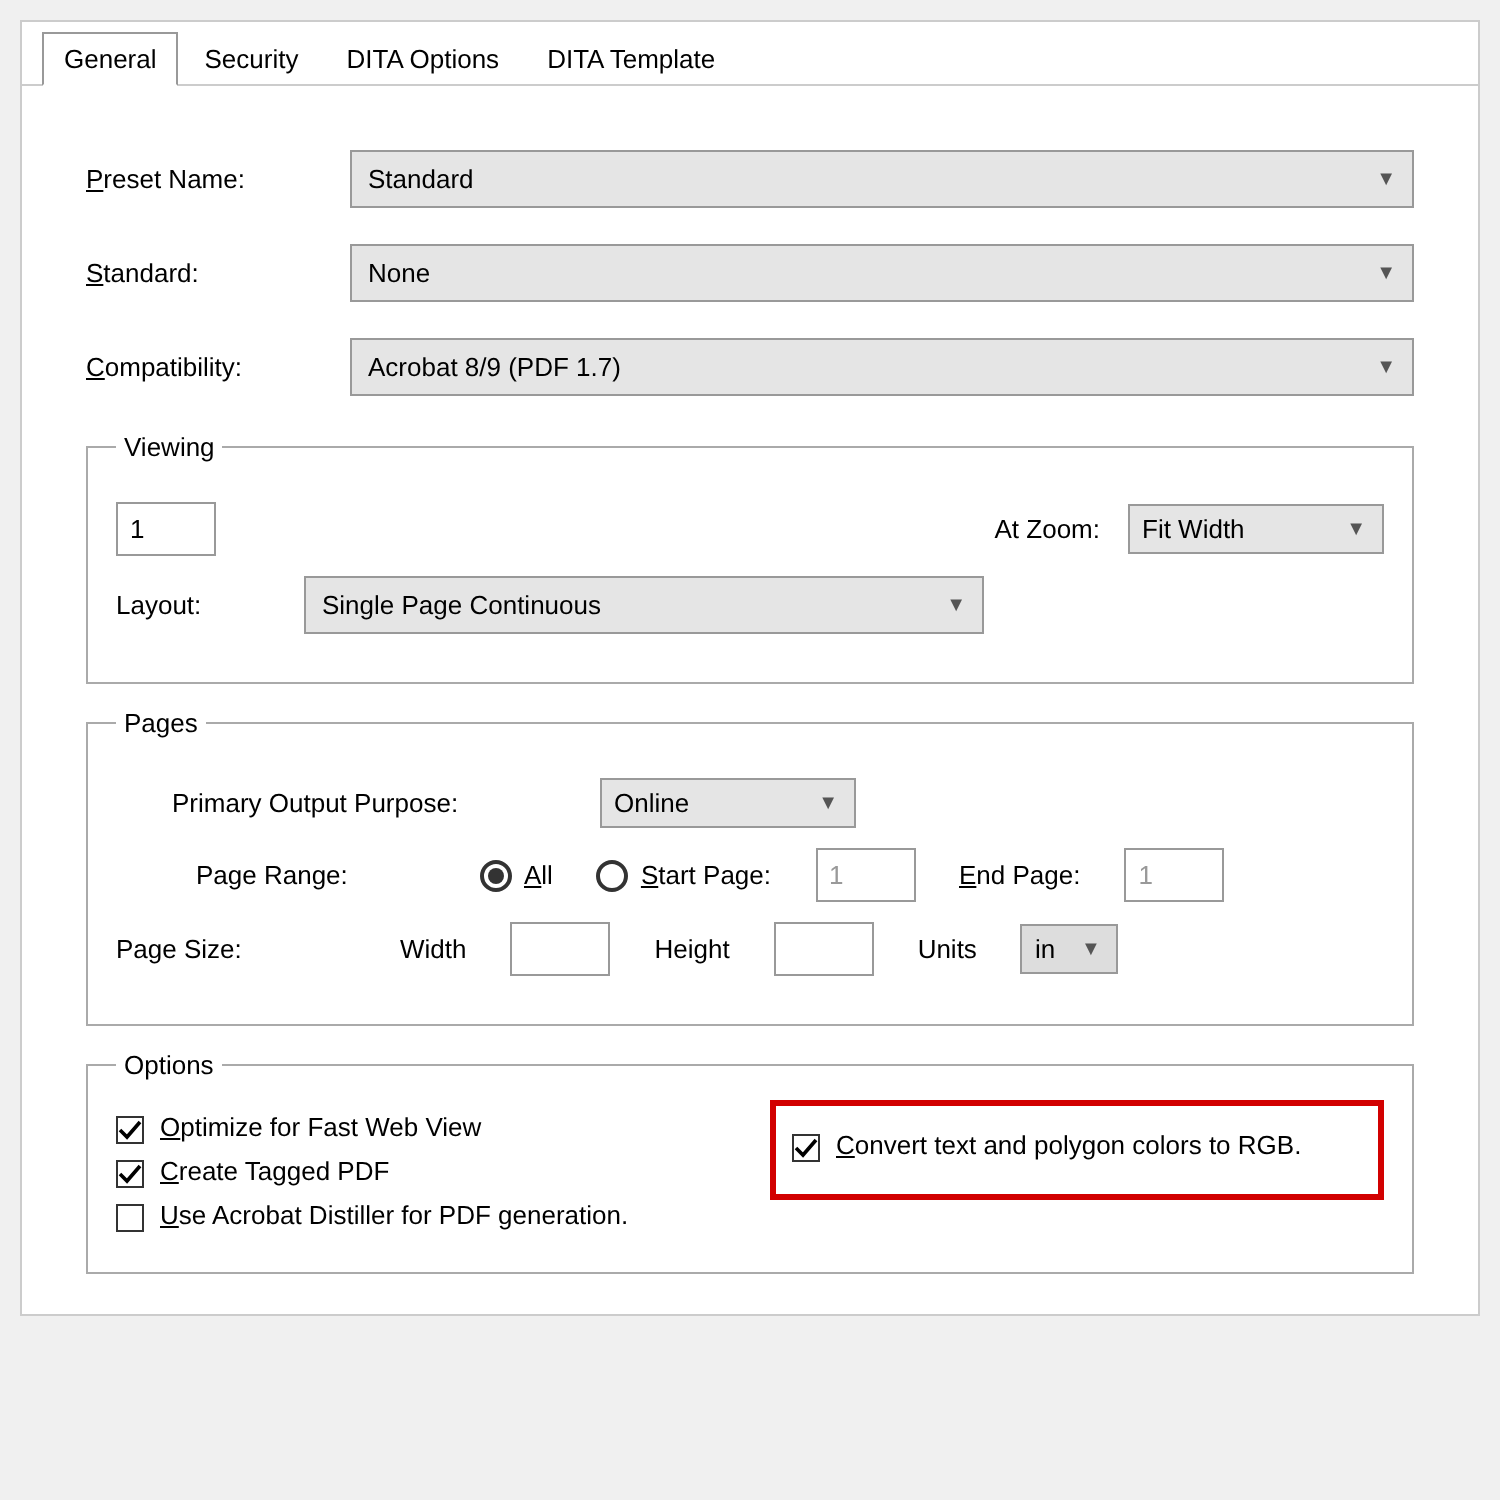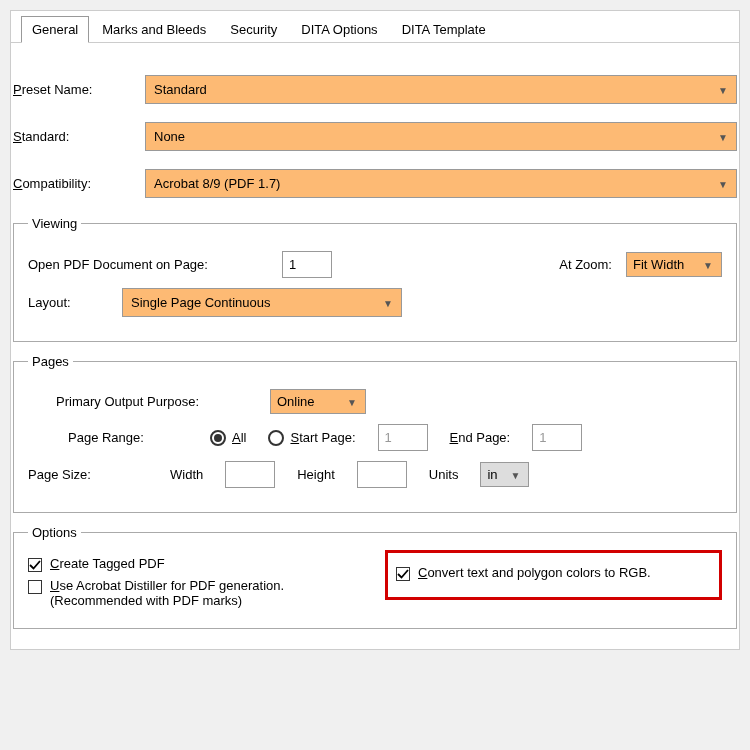--- a/index.html
+++ b/index.html
@@ -1,26 +1,26 @@
 <!DOCTYPE html>
 <html><head>
 <meta charset="utf-8">
 <style>
 * { box-sizing: border-box; font-family: Arial, sans-serif; font-size: 13px; }
 body { margin: 0; background: #f0f0f0; padding: 10px; }
 .panel { background: #fff; border: 1px solid #ccc; width: 730px; }
 .tabs { display: flex; padding: 4px 10px 0; gap: 2px; }
 .tab { padding: 5px 10px; cursor: pointer; position: relative; top: 1px; border: 1px solid transparent; }
 .tab.active { border: 1px solid #999; border-bottom: 1px solid #fff; background:#fff; }
-.content { padding: 14px 2px 20px; border-top: 1px solid #ccc; margin-top:0; }
+.content { padding: 14px 32px 20px; border-top: 1px solid #ccc; margin-top:0; }
 .row { display: flex; align-items: center; margin: 18px 0; gap: 14px; }
 .row-tight { margin: 10px 0; }
 .label { min-width: 118px; }
-.select { flex:1; background:#fdba74; border:1px solid #999; padding:6px 26px 6px 8px; position:relative; cursor:pointer; display:flex; align-items:center; }
-.select.small { flex:none; width:96px; padding:4px 22px 4px 6px;text-align:right; }
+.select { flex:1; background:#e5e5e5; border:1px solid #999; padding:6px 26px 6px 8px; position:relative; cursor:pointer; display:flex; align-items:center; }
+.select.small { flex:none; width:128px; padding:4px 22px 4px 6px;text-align:right; }
 .select.smaller { flex:none; width:49px; padding:4px 20px 4px 6px; background:#ddd; }
 .select .chev { position:absolute; right:8px; top:50%; transform:translateY(-50%); font-size:10px; color:#555; }
 fieldset { border:1px solid #aaa; margin: 12px 0 0; padding: 10px 14px 14px; }
 legend { padding: 0 4px; }
 .numbox { width:50px; border:1px solid #999; padding:5px 6px; background:#fff; }
 .numbox.ro { color:#999; background:#fff; }
 .radio-wrap { display:inline-flex; align-items:flex-start; gap:6px; cursor:pointer; }
 .radio { width:16px; height:16px; border:2px solid #333; border-radius:50%; display:inline-flex; align-items:center; justify-content:center; }
 .radio.checked::after { content:""; width:8px; height:8px; background:#333; border-radius:50%; }
 .chk-wrap { display:flex; align-items:flex-start; gap:8px; cursor:pointer; margin:6px 0; }
@@ -31,21 +31,20 @@
 .options-cols { display:flex; gap:20px; align-items:flex-start; }
 .options-cols .col { flex:1; }
 .highlight { border:3px solid #d20000; padding:6px 8px 10px; }
 </style>
 </head>
 <body>
 
 <div class="panel">
   <div class="tabs">
     <div class="tab active">General</div>
-    <div class="tab">Marks and Bleeds</div>
     <div class="tab">Security</div>
     <div class="tab">DITA Options</div>
     <div class="tab">DITA Template</div>
   </div>
 
   <div class="content">
 
     <div class="row">
       <div class="label"><span class="und">P</span><span>reset Name:</span></div>
       <div class="select">
@@ -64,32 +63,31 @@
       <div class="label"><span class="und">C</span><span>ompatibility:</span></div>
       <div class="select">
           <span>Acrobat 8/9 (PDF 1.7)</span>
           <span class="chev">▼</span>
         </div>
     </div>
 
     <fieldset>
       <legend>Viewing</legend>
       <div class="row row-tight">
-        <div style="min-width:240px;">Open PDF Document on Page:</div>
         <input class="numbox" value="1" style="">
         <div style="flex:1"></div>
         <div>At Zoom:</div>
         <div class="select small">
             <span>Fit Width</span>
             <span class="chev">▼</span>
           </div>
       </div>
       <div class="row row-tight">
         <div class="label" style="min-width:80px;">Layout:</div>
-        <div class="select" style="flex:none;width:280px;">
+        <div class="select" style="flex:none;width:340px;">
             <span>Single Page Continuous</span>
             <span class="chev">▼</span>
           </div>
       </div>
     </fieldset>
 
     <fieldset>
       <legend>Pages</legend>
       <div class="row row-tight">
         <div style="min-width:200px;margin-left:28px;">Primary Output Purpose:</div>
@@ -129,25 +127,33 @@
     <fieldset>
       <legend>Options</legend>
       <div class="options-cols">
         <div class="col">
           <div class="chk-wrap">
             <span class="chk checked">
                 <svg viewBox="0 0 12 12">
                   <path d="M1 6 L4.5 9.5 L11 2" stroke="#000" stroke-width="1.8" fill="none"></path>
                 </svg>
               </span>
+            <span><span class="und">O</span><span>ptimize for Fast Web View</span></span>
+          </div>
+          <div class="chk-wrap">
+            <span class="chk checked">
+                <svg viewBox="0 0 12 12">
+                  <path d="M1 6 L4.5 9.5 L11 2" stroke="#000" stroke-width="1.8" fill="none"></path>
+                </svg>
+              </span>
             <span><span class="und">C</span><span>reate Tagged PDF</span></span>
           </div>
           <div class="chk-wrap">
             <span class="chk"></span>
-            <span><span class="und">U</span><span>se Acrobat Distiller for PDF generation.</span><br><span>(Recommended with PDF marks)</span></span>
+            <span><span class="und">U</span><span>se Acrobat Distiller for PDF generation.</span><br></span>
           </div>
         </div>
         <div class="col">
           <div class="highlight">
             <div class="chk-wrap">
               <span class="chk checked">
                   <svg viewBox="0 0 12 12">
                     <path d="M1 6 L4.5 9.5 L11 2" stroke="#000" stroke-width="1.8" fill="none"></path>
                   </svg>
                 </span>

